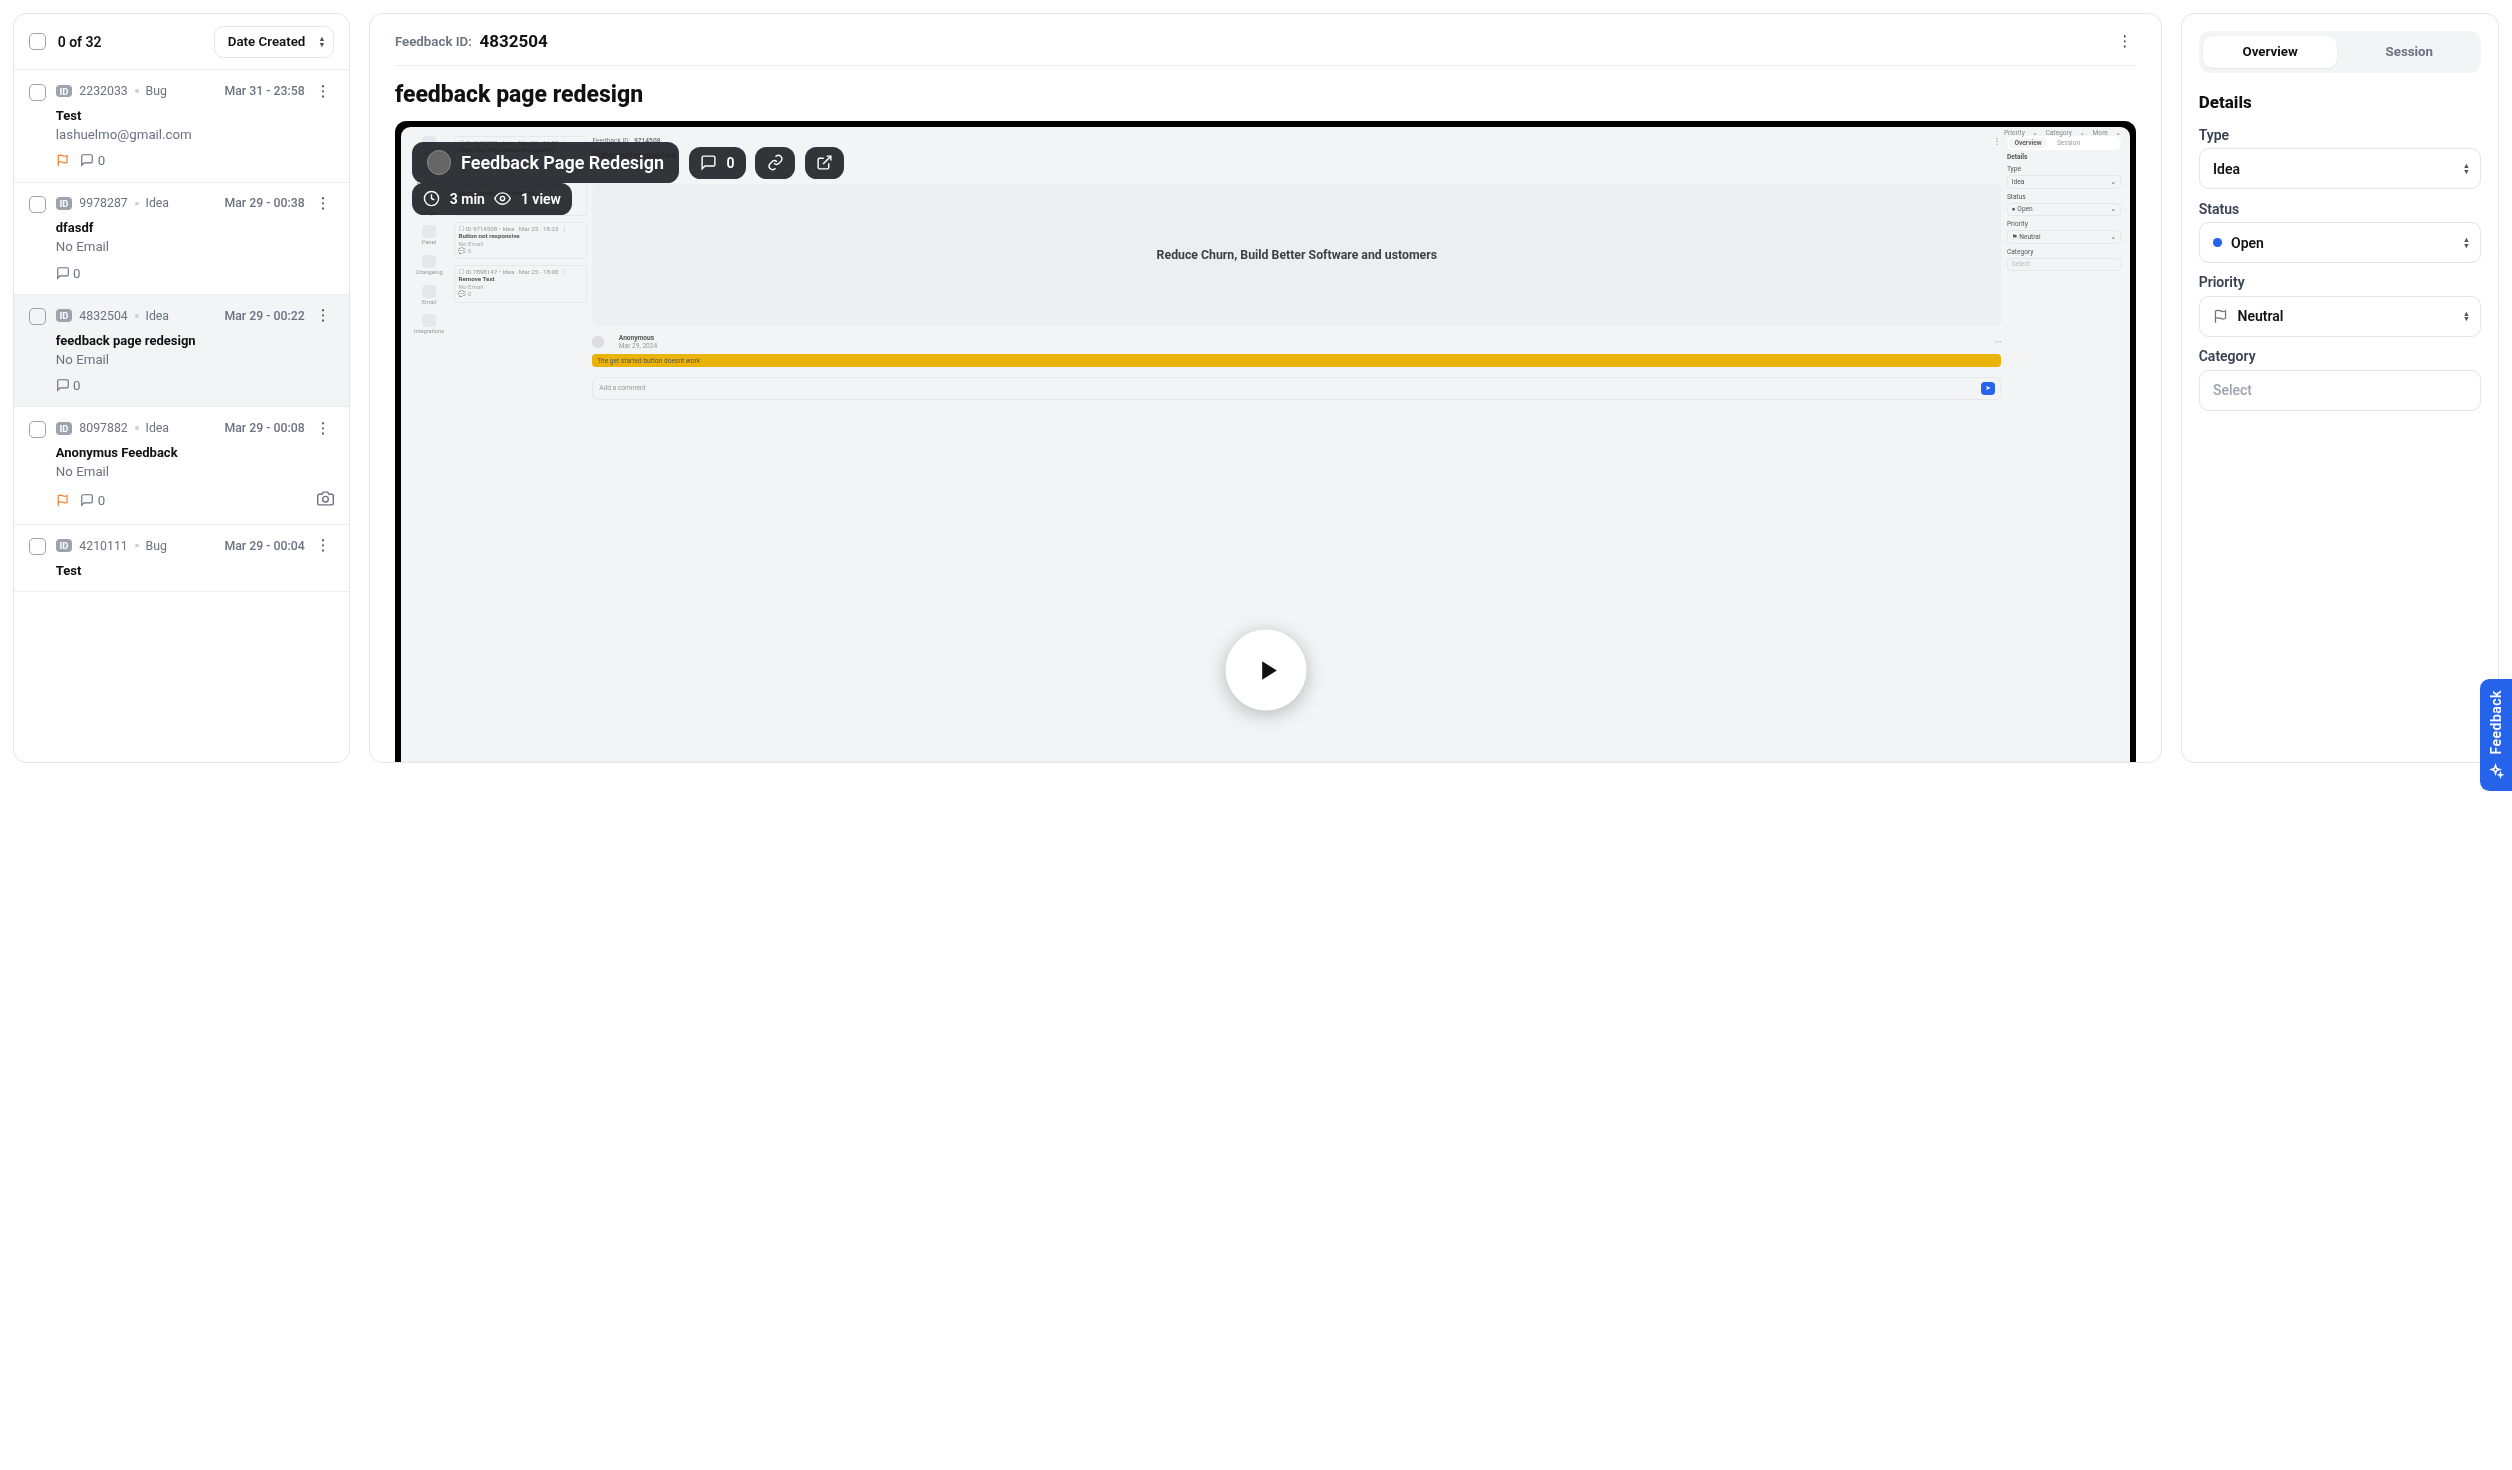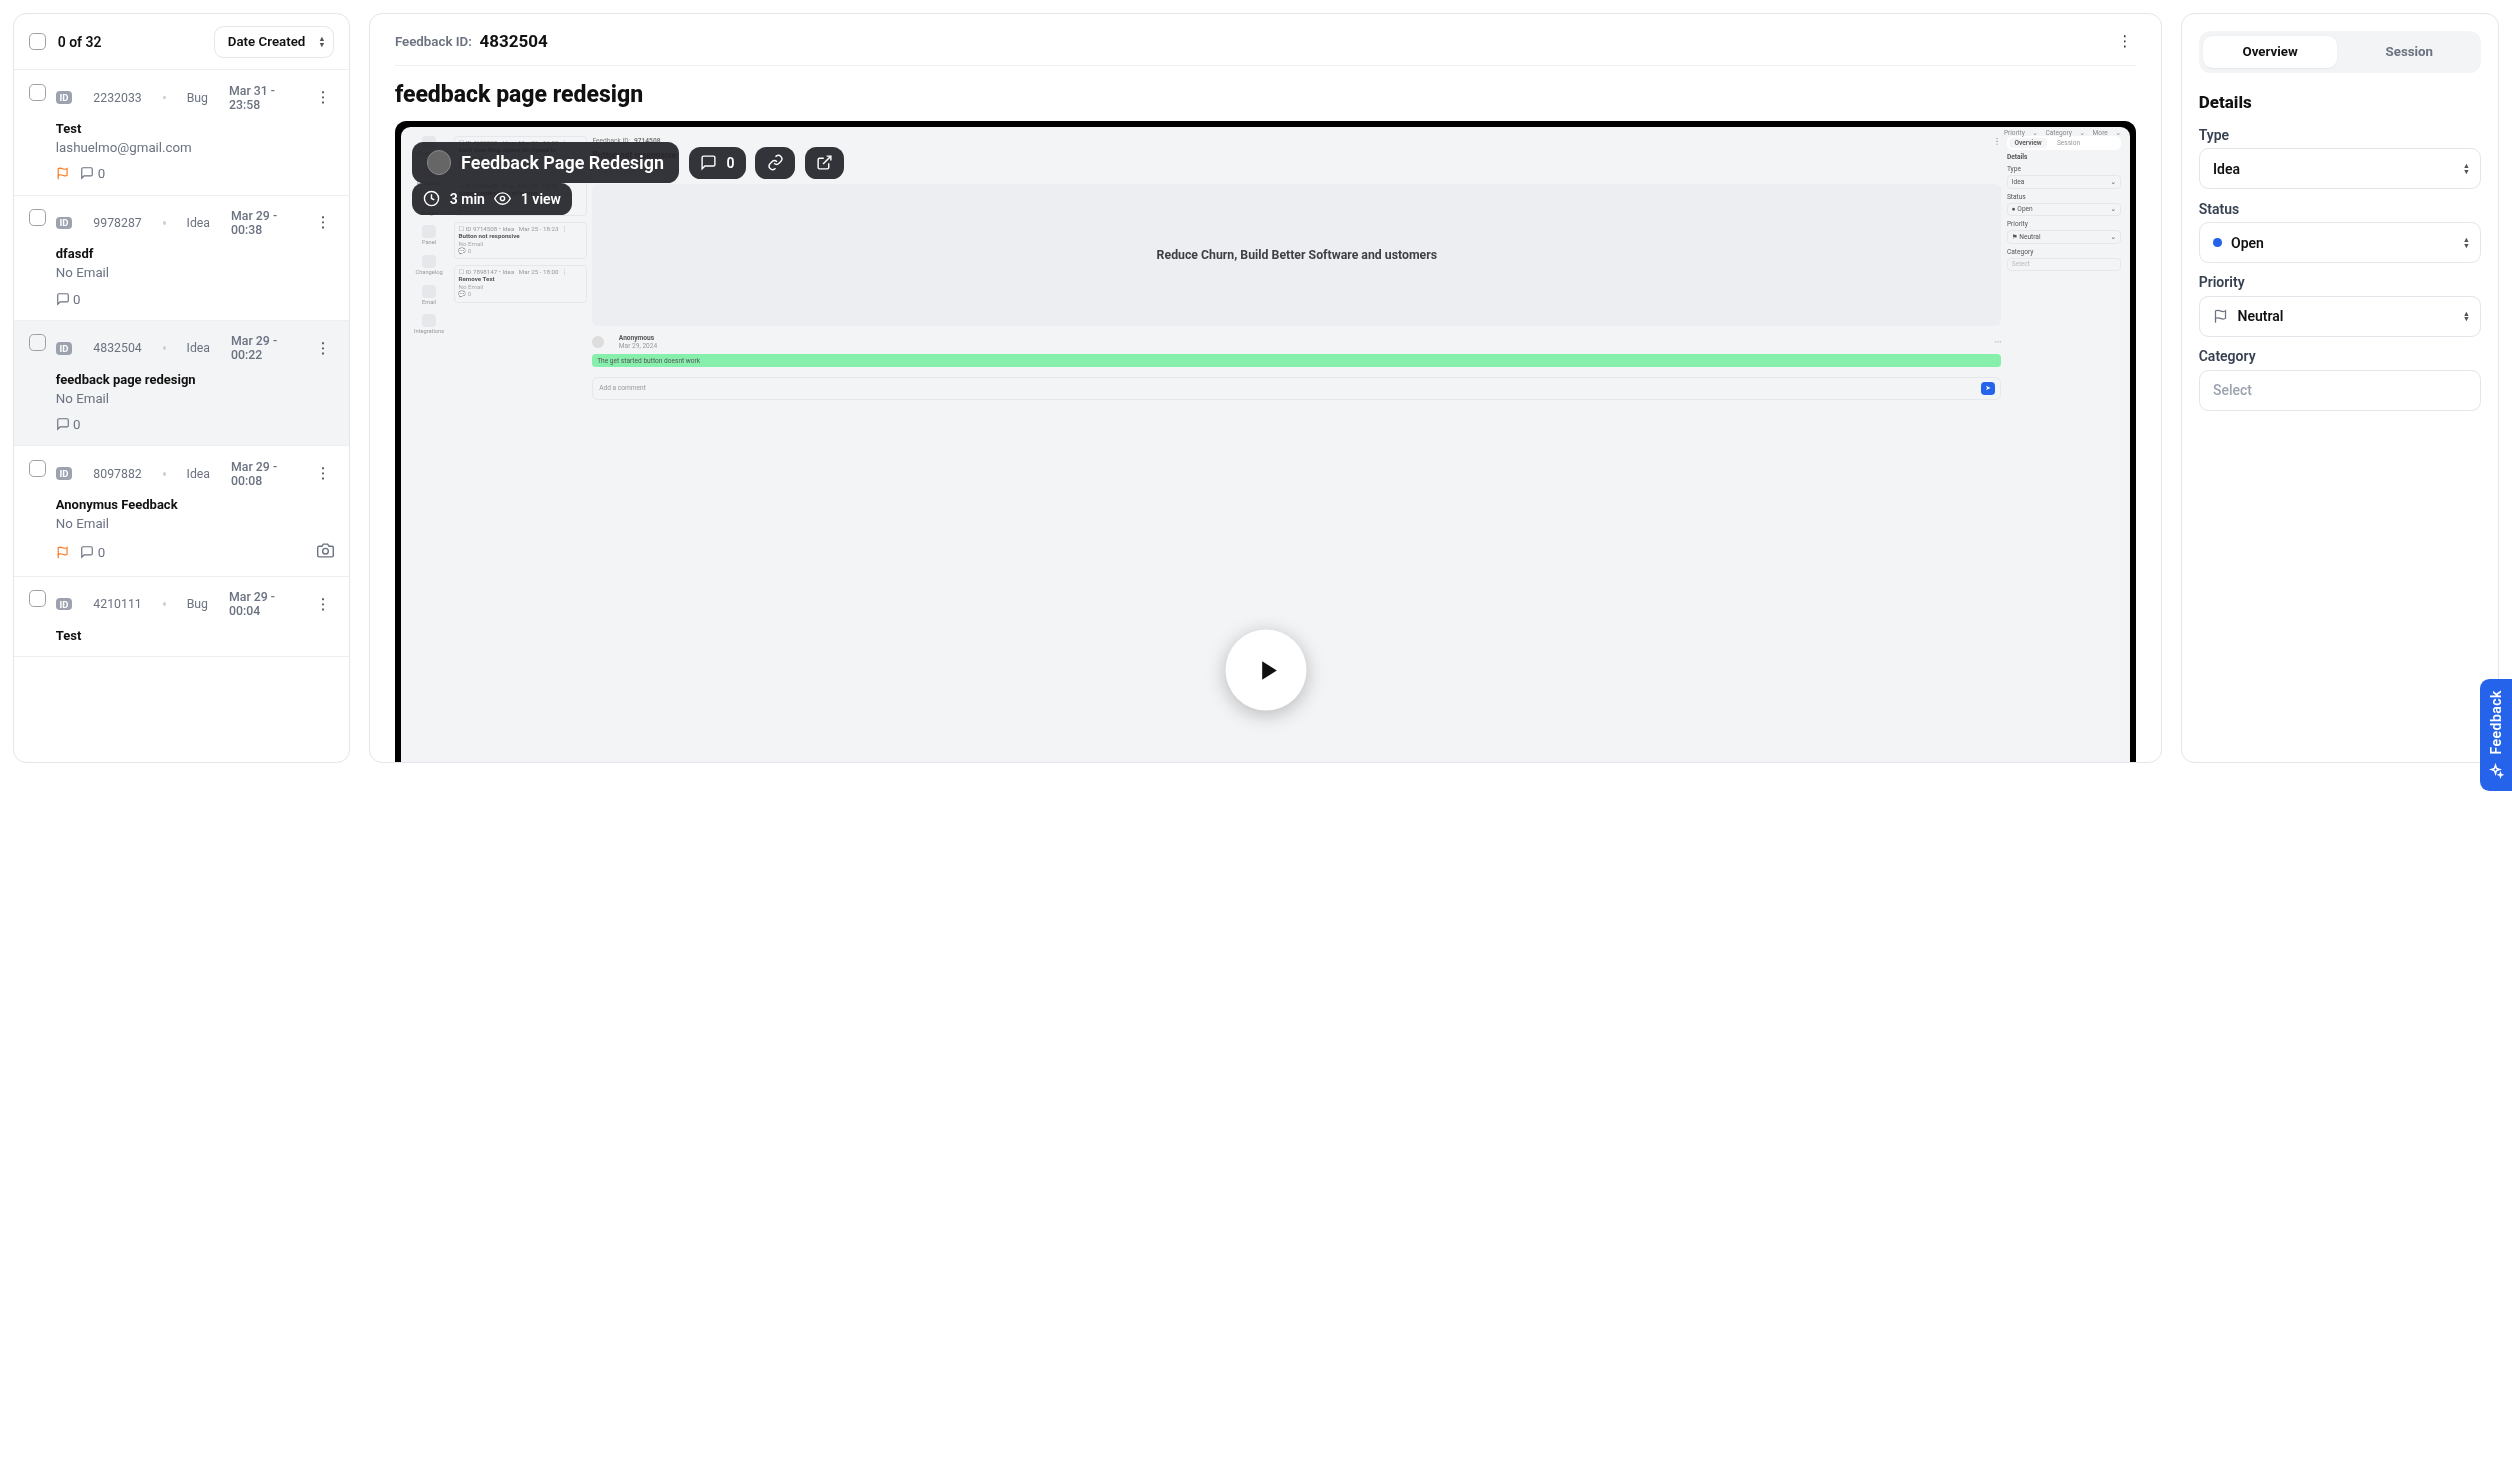--- a/index.html
+++ b/index.html
@@ -15,21 +15,21 @@
   .list-header { display: flex; align-items: center; justify-content: space-between; padding: 11.4px 15px; border-bottom: 0.9px solid #eee; }
   .count-wrap { display: flex; align-items: center; gap: 11.4px; }
   .chk { width: 17px; height: 17px; border: 1.9px solid #9aa0a6; border-radius: 4.7px; flex: none; cursor: pointer; }
   .count { font-weight: 600; font-size: 14px; }
   .sort-select { border: 0.9px solid #e4e4ea; border-radius: 9.5px; padding: 7.6px 28px 7.6px 13.3px; font-weight: 600; font-size: 13.3px; background: #fff; position: relative; display: inline-flex; align-items: center; cursor: pointer; }
   .chev-swap { display: inline-flex; flex-direction: column; position: absolute; right: 9.5px; font-size: 7.6px; line-height: 5.7px; color: #555; }
 
   .fb-row { padding: 13.3px 15px 13.3px 15px; border-bottom: 0.9px solid #eee; display: flex; gap: 9.5px; }
   .fb-row.active { background: #f3f4f6; }
   .fb-body { flex: 1; min-width: 0; }
-  .fb-meta { display: flex; align-items: center; gap: 21px; font-size: 12.3px; color: #6b7280; }
+  .fb-meta { display: flex; align-items: center; gap: 7px; font-size: 12.3px; color: #6b7280; }
   .id-badge { background: #9ca3af; color: #fff; border-radius: 3.8px; font-size: 9.5px; font-weight: 700; padding: 0.9px 3.8px; }
   .dotv { width: 3.8px; height: 3.8px; border-radius: 50%; background: #cbd0d6; }
   .fb-date { margin-left: auto; color: #6b7280; font-weight:500; }
   .more-v { padding: 0 3.8px; color: #333; cursor: pointer; font-size: 15px; line-height: 1; }
   .fb-title { font-weight: 700; font-size: 13px; margin-top: 9.5px; }
   .fb-email { color: #6b7280; font-size: 13.3px; margin-top: 3.8px; }
   .fb-bottom { display: flex; align-items: center; gap: 11.4px; margin-top: 11.4px; color: #6b7280; }
   .flag-ic { width: 13.3px; height: 13.3px; color: #f97316; }
   .cam-ic { margin-left: auto; color: #6b7280; }
 
@@ -279,21 +279,21 @@
               </div>
               <div style="font-weight:700;font-size:8.5px;margin-top:3.8px;">Button not responsive</div>
               <div class="mk-hero">
                   <span>Reduce Churn, Build Better Software and             ustomers</span>
                 </div>
               <div style="display:flex;gap:15px;align-items:center;margin-top:7.6px;font-size:6.6px;">
                 <span style="width:11.4px;height:11.4px;border-radius:50%;background:#ddd;"></span>
                 <div><b>Anonymous</b><div style="color:#999">Mar 29, 2024</div></div>
                 <span style="margin-left:auto">⋯</span>
               </div>
-              <div style="background:#86efac;border-radius:3.8px;padding:2.8px 4.7px;margin-top:3.8px;font-size:6.6px;">The get started button doesnt work</div>
+              <div style="background:#eab308;border-radius:3.8px;padding:2.8px 4.7px;margin-top:3.8px;font-size:6.6px;">The get started button doesnt work</div>
               <div style="border:0.9px solid #e5e7eb;border-radius:5.7px;padding:3.8px 5.7px;margin-top:9.5px;font-size:6.6px;color:#999;display:flex;align-items:center;">
                 <span>Add a comment</span>
                 <span style="margin-left:auto;background:#2563eb;color:#fff;border-radius:3.8px;width:13.3px;height:13.3px;display:flex;align-items:center;justify-content:center;">➤</span>
               </div>
             </div>
             <div class="mk-right">
               <div class="mk-tabs">
                   <span>Overview</span>
                   <span>Session</span>
                 </div>

